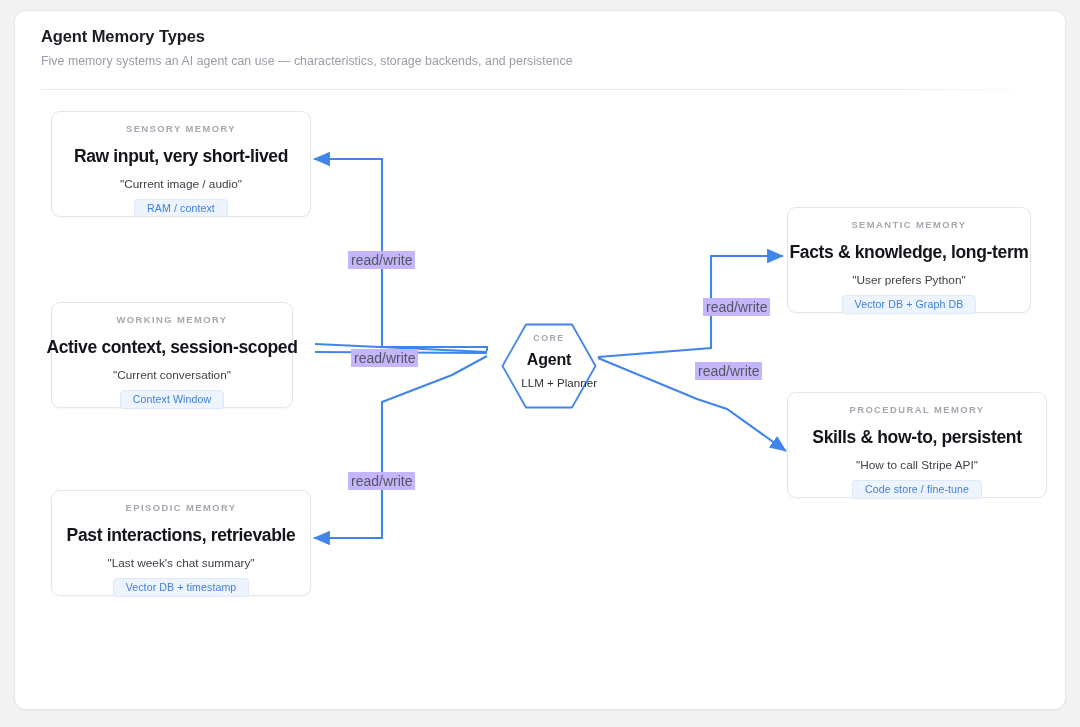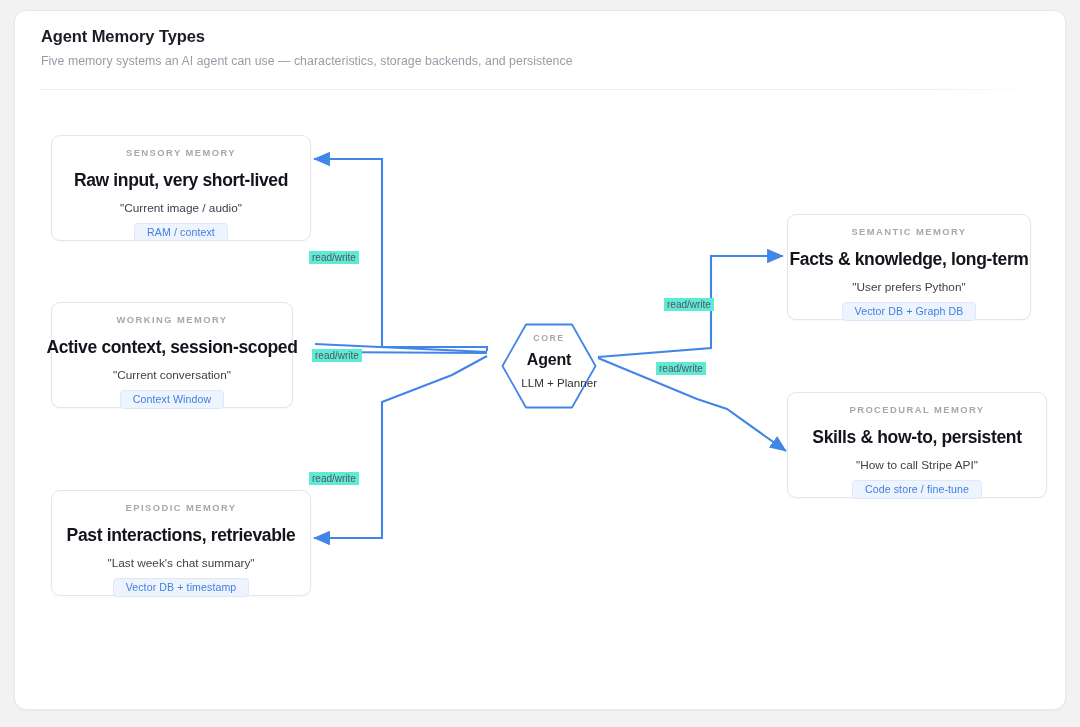--- a/index.html
+++ b/index.html
@@ -116,21 +116,21 @@
     padding: 2px 12px 3px 12px;
     background: #eef4fe;
     border: 1px solid #dde8fb;
     border-radius: 4px;
     font-size: 10.6px;
     color: #3f7fe0;
     letter-spacing: 0.1px;
   }
 
   
-  .clip { overflow: hidden; margin-top: 24px; }
+  .clip { overflow: hidden; }
 
   
   .hex {
     position: absolute;
     left: 486px;
     top: 312px;
     width: 96px;
     height: 86px;
   }
   .hex svg { display: block; }
@@ -159,25 +159,26 @@
     left: 0; right: 0;
     top: 53px;
     text-align: right;
     font-size: 11.6px;
     color: #2f3039;
   }
 
   
   .edge-label {
     position: absolute;
-    font-size: 10px;
+    font-size: 14px;
     color: #55565f;
-    background: #5eead4;
+    background: #c4b5fd;
     padding: 1px 3px;
     white-space: nowrap;
+    margin-left: 39px;
   }
 </style>
 </head>
 <body>
 
 <div id="stage">
   <div class="panel">
 
     <div class="panel-title">Agent Memory Types</div>
     <div class="panel-sub">Five memory systems an AI agent can use — characteristics, storage backends, and persistence</div>
@@ -231,21 +232,21 @@
 
     <div class="card" style="left:36px; top:470px; width:260px; height:106px;margin-top:9px;">
       <div class="card-kicker">EPISODIC MEMORY</div>
       <div class="card-title">Past interactions, retrievable</div>
       <div class="card-example">"Last week's chat summary"</div>
       <div class="card-badge-wrap">
         <span class="badge">Vector DB + timestamp</span>
       </div>
     </div>
 
-    <div class="card" style="left:772px; top:196px; width:244px; height:106px;margin-top:7px;">
+    <div class="card" style="left:772px; top:196px; width:244px; height:106px;">
       <div class="card-kicker">SEMANTIC MEMORY</div>
       <div class="card-title">Facts &amp; knowledge, long-term</div>
       <div class="card-example">"User prefers Python"</div>
       <div class="card-badge-wrap">
         <span class="badge">Vector DB + Graph DB</span>
       </div>
     </div>
 
     <div class="card" style="left:772px; top:381px; width:260px; height:106px;">
       <div class="card-kicker">PROCEDURAL MEMORY</div>

